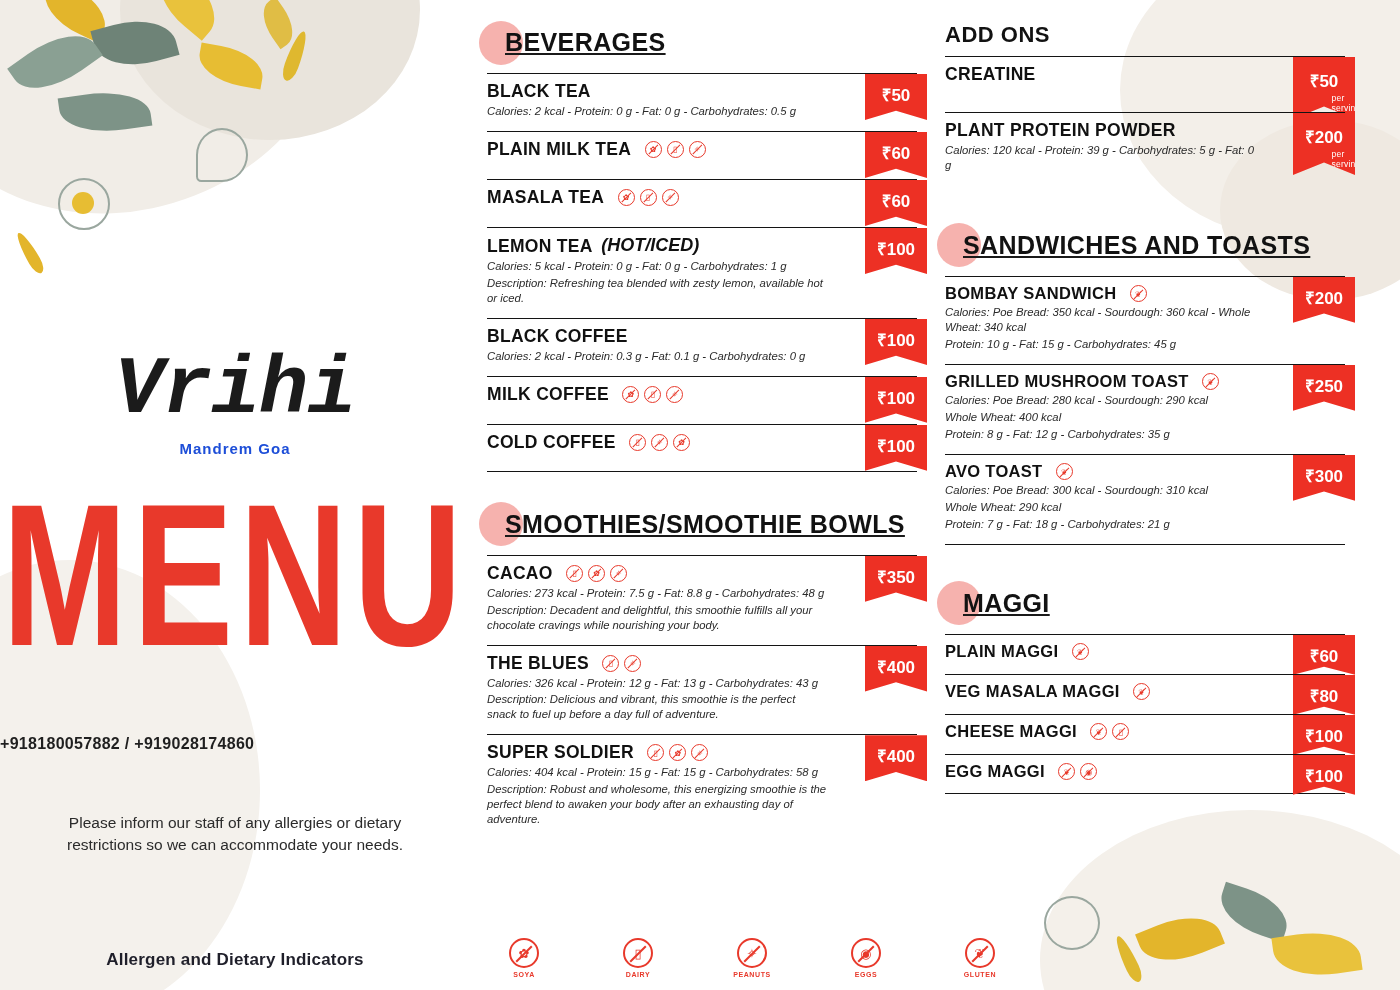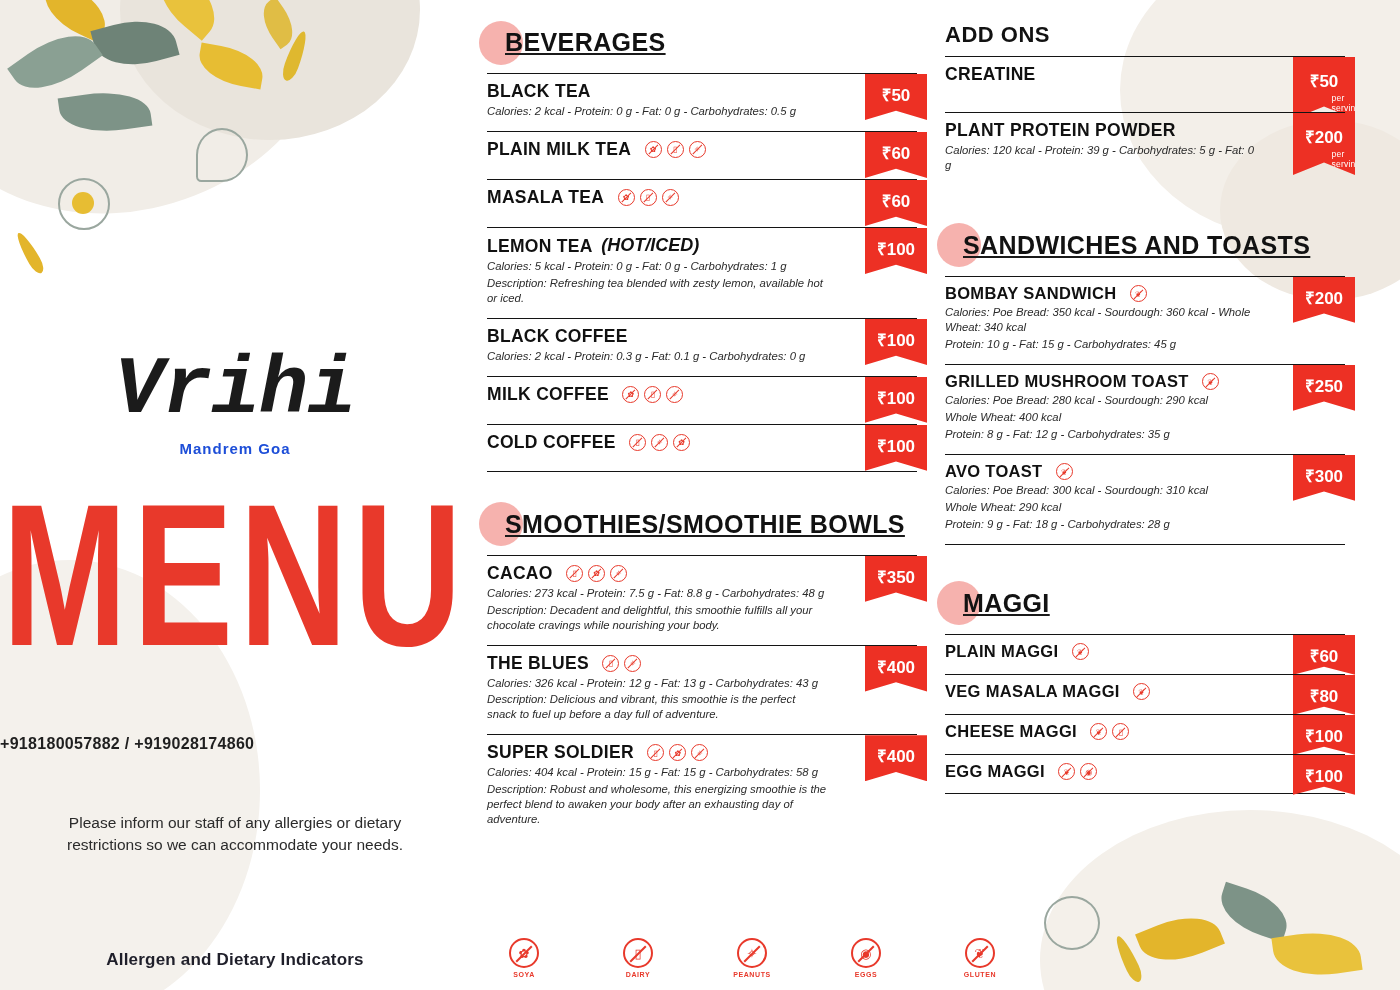--- a/index.html
+++ b/index.html
@@ -461,21 +461,21 @@
 
     <div class="item last">
       <span class="item-name sm">AVO TOAST</span>
       <span class="icons">
         <span class="ic">
             <i>❦</i>
           </span>
       </span>
       <div class="desc">Calories: Poe Bread: 300 kcal   -  Sourdough: 310 kcal</div>
       <div class="desc">Whole Wheat: 290 kcal</div>
-      <div class="desc">Protein: 9 g - Fat: 18 g - Carbohydrates: 28 g</div>
+      <div class="desc">Protein: 7 g - Fat: 18 g - Carbohydrates: 21 g</div>
       <div class="price">₹300</div>
     </div>
   </div>
 
   <div style="height:44px"></div>
   <div class="section-head">
     <span class="section-dot"></span>
     <span class="section-title">MAGGI</span>
   </div>
   <div class="items">

